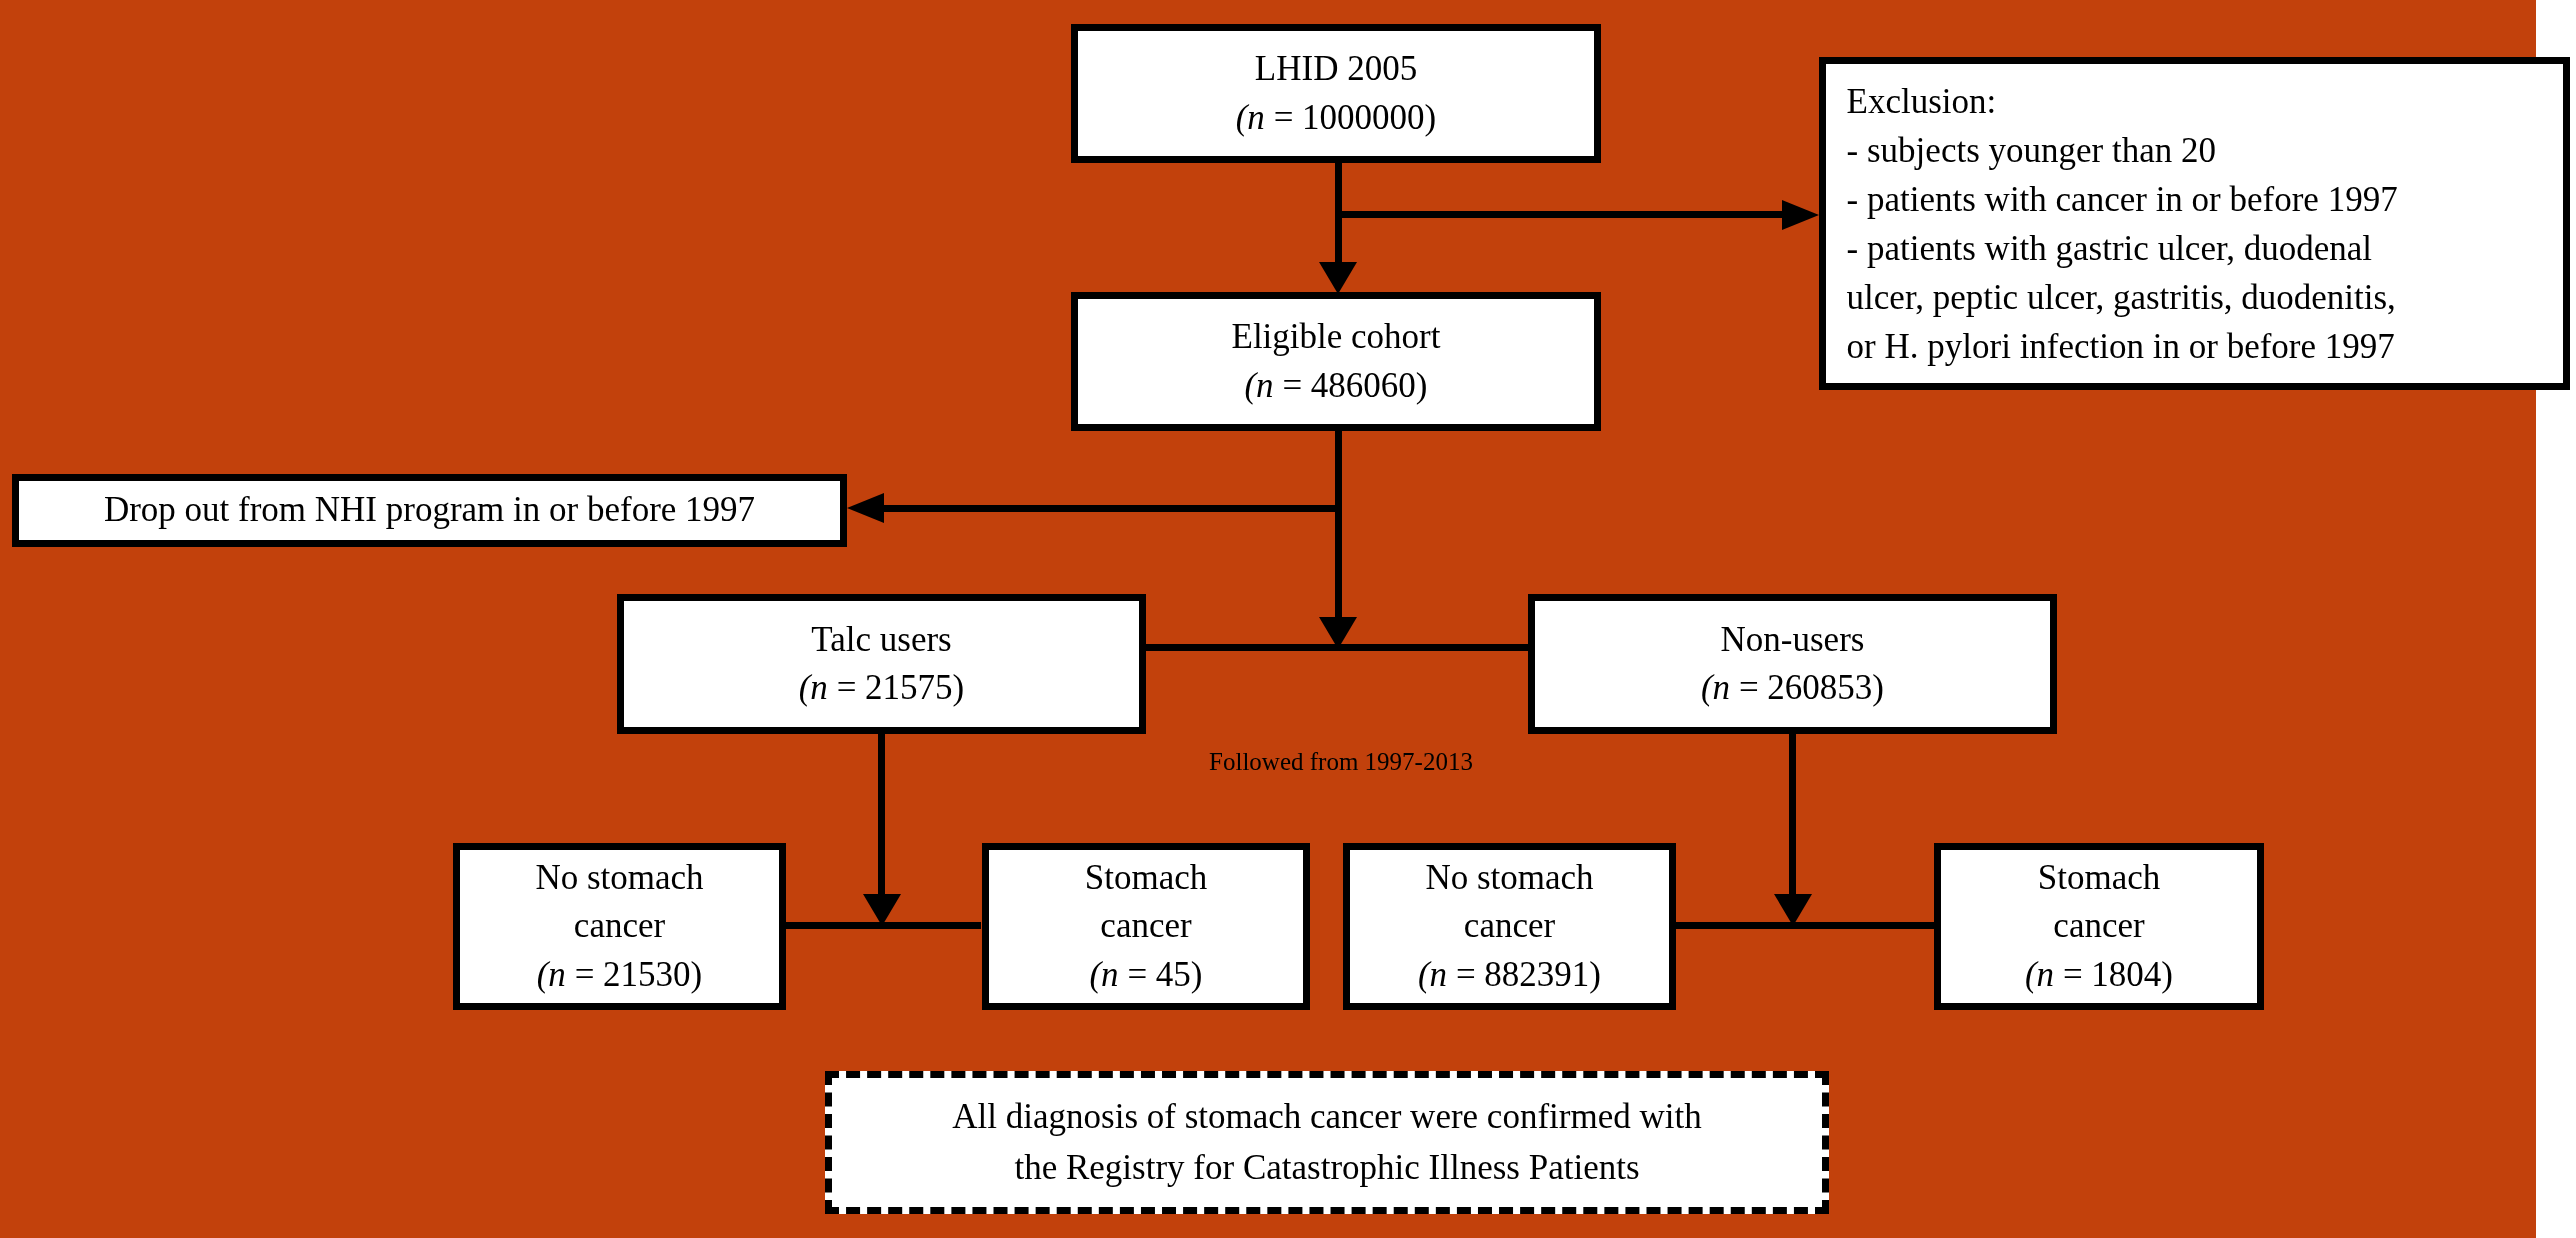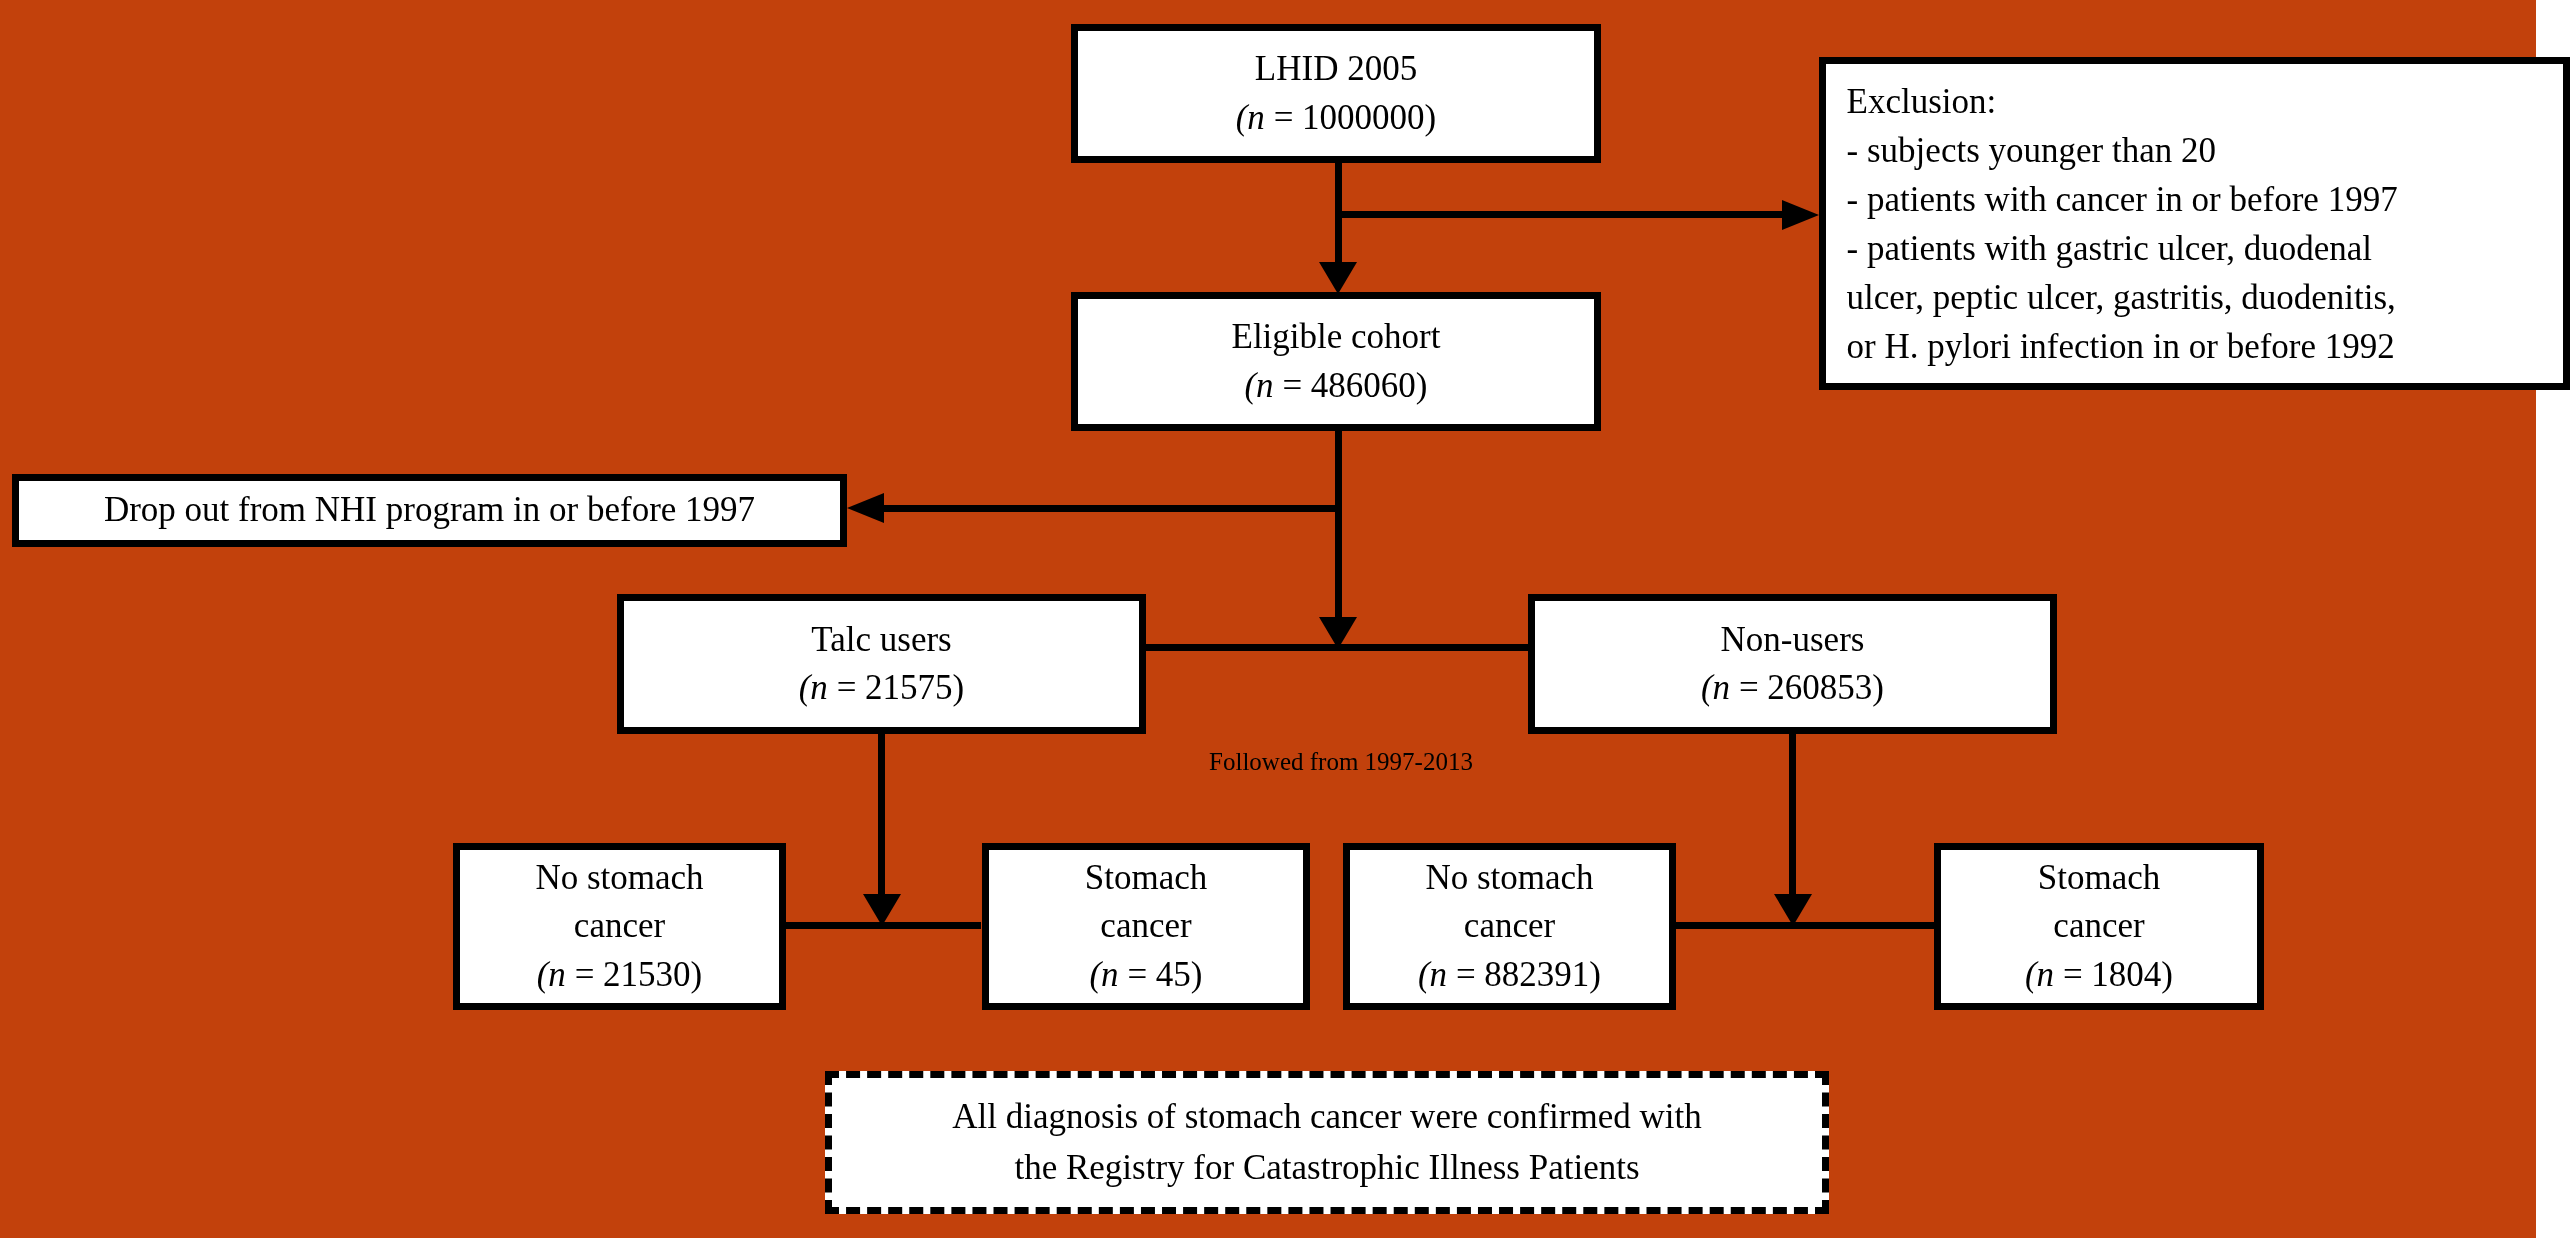--- a/index.html
+++ b/index.html
@@ -42,21 +42,21 @@
     <div class="bl">LHID 2005</div>
     <div class="bl"><span class="it">(n</span><span> = 1000000)</span></div>
   </div>
 
   <div class="box exclusion" style="left:1819px; top:57px; width:751px; height:333px;">
     <div class="bl">Exclusion:</div>
     <div class="bl">- subjects younger than 20</div>
     <div class="bl">- patients with cancer in or before 1997</div>
     <div class="bl">- patients with gastric ulcer, duodenal</div>
     <div class="bl">ulcer, peptic ulcer, gastritis, duodenitis,</div>
-    <div class="bl">or H. pylori infection in or before 1992</div>
+    <div class="bl">or H. pylori infection in or before 1997</div>
   </div>
 
   <div class="box" style="left:1071px; top:292px; width:530px; height:139px;">
     <div class="bl">Eligible cohort</div>
     <div class="bl"><span class="it">(n</span><span> = 486060)</span></div>
   </div>
 
   <div class="box" style="left:12px; top:474px; width:835px; height:73px;">
     <div class="bl">Drop out from NHI program in or before 1997</div>
   </div>

